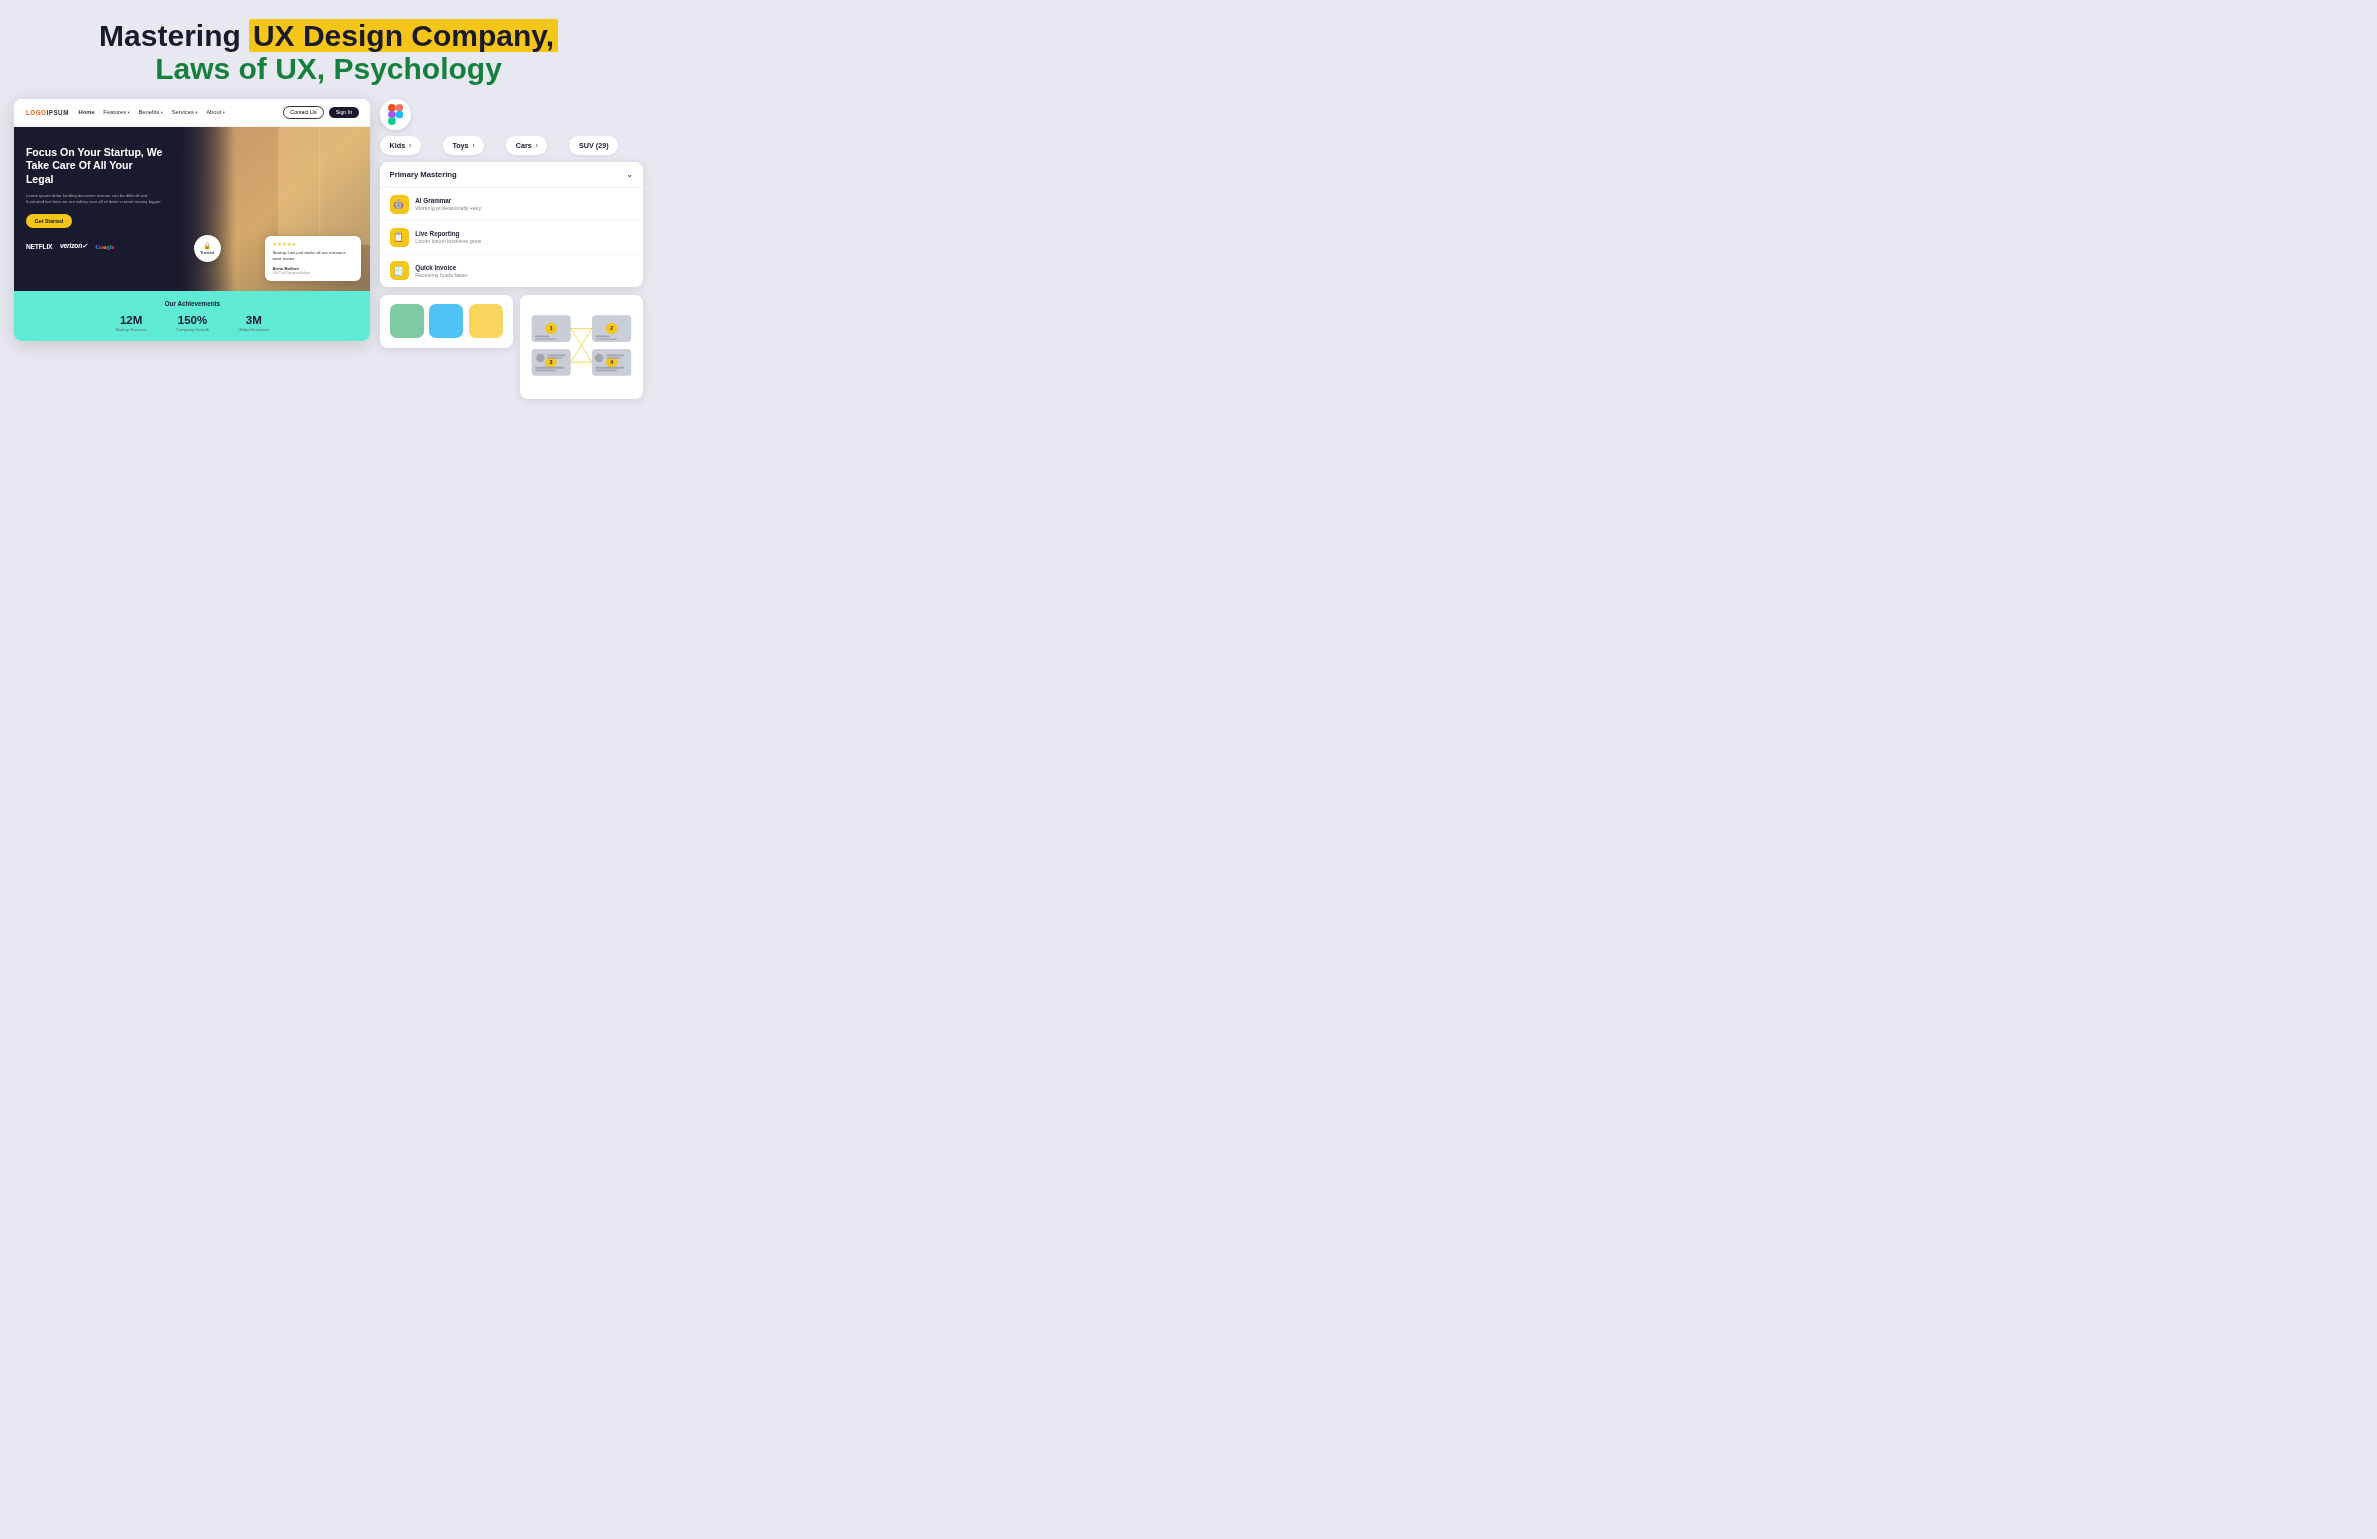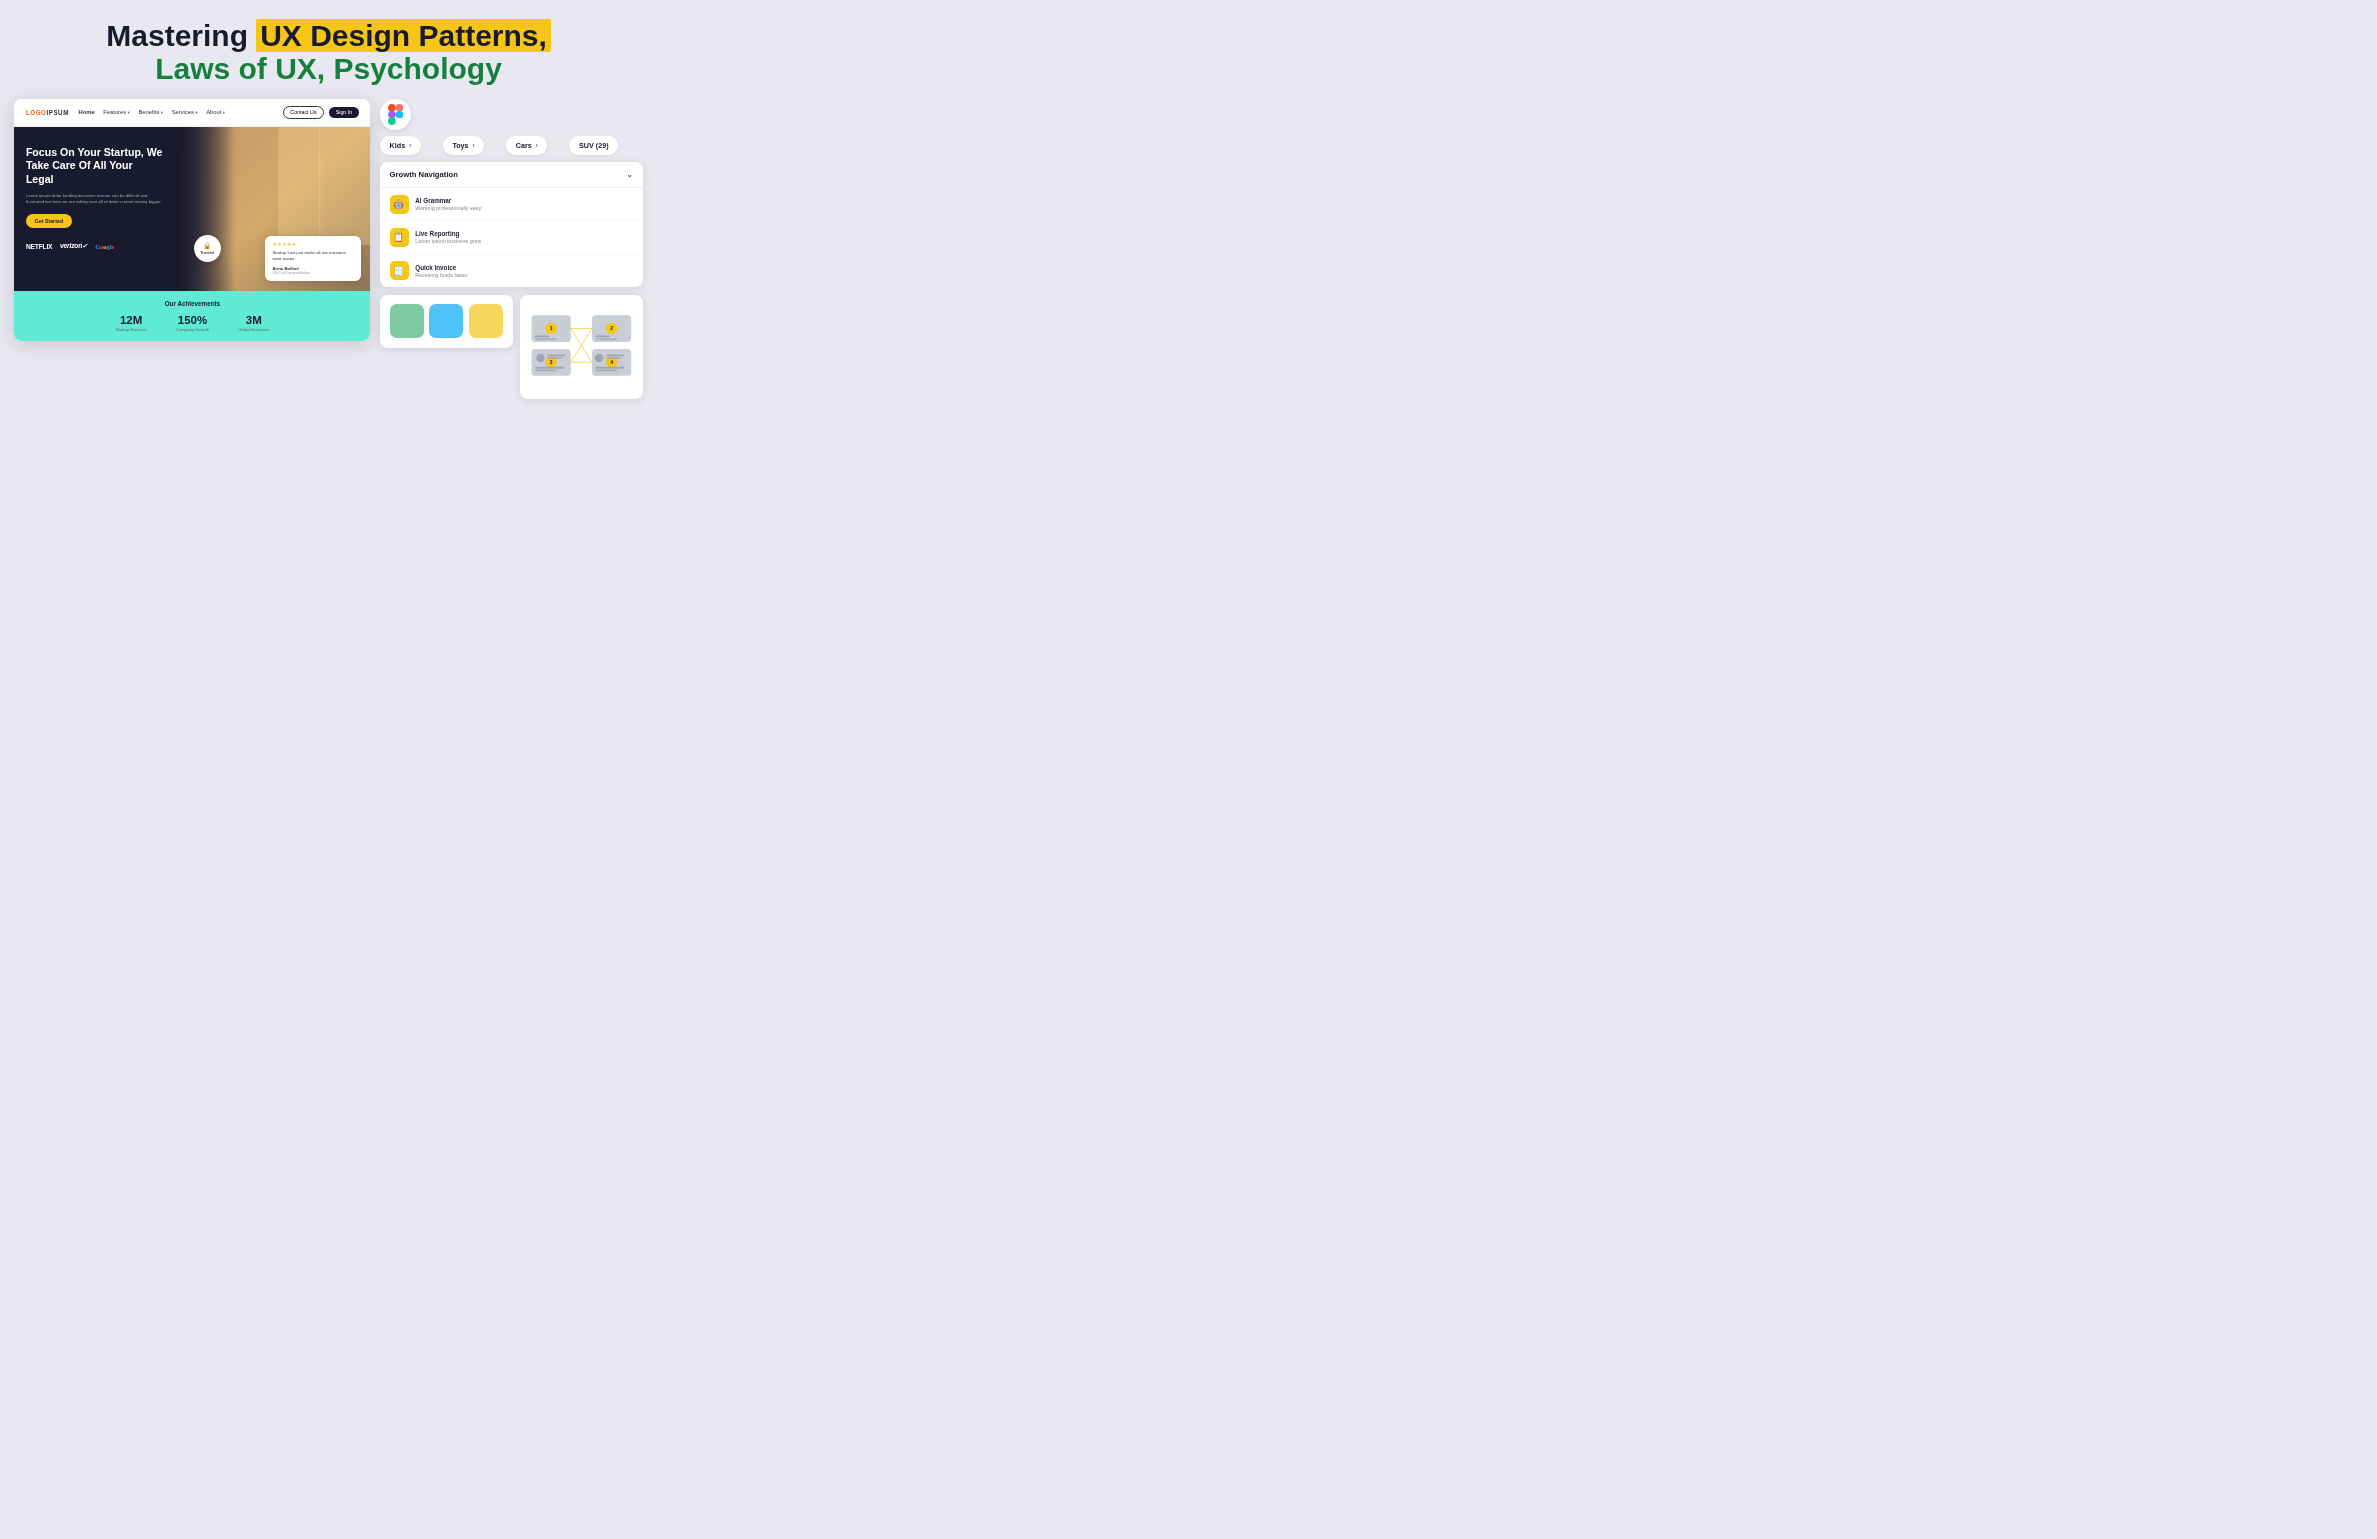--- a/index.html
+++ b/index.html
@@ -375,21 +375,21 @@
     .wireframe-svg {
       width: 100%;
       height: 87px;
     }
   </style>
 </head>
 <body>
 
 <div class="page-title-section">
   <div class="page-title-line1">
-    Mastering <span class="highlight">UX Design Patterns,</span>
+    Mastering <span class="highlight">UX Design Company,</span>
   </div>
   <div class="page-title-line2">
     Laws of UX, Psychology
   </div>
 </div>
 
 <div class="content-area">
 
   <div class="website-mockup">
 
@@ -509,21 +509,21 @@
           <span class="pill-arrow">›</span>
         </div>
         <div class="pill">
           <span>SUV (29)</span>
         </div>
       </div>
     </div>
 
     <div class="nav-dropdown">
       <div class="nav-dropdown-header">
-        <span>Growth Navigation</span>
+        <span>Primary Mastering</span>
         <span class="dropdown-chevron">⌄</span>
       </div>
       <div class="nav-item">
         <div class="nav-item-icon">🤖</div>
         <div class="nav-item-text">
           <div class="nav-item-title">AI Grammar</div>
           <div class="nav-item-subtitle">Working professionally easy</div>
         </div>
       </div>
       <div class="nav-item">

